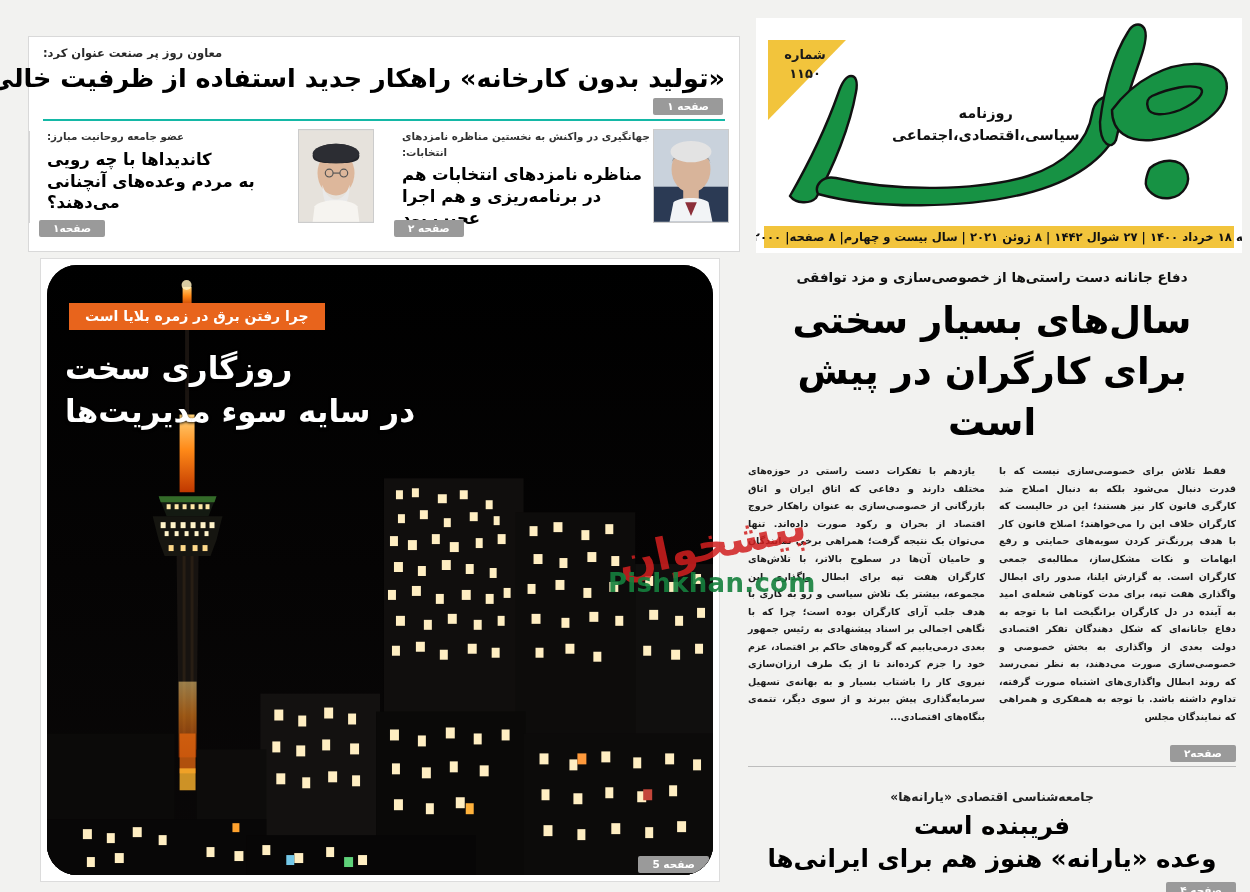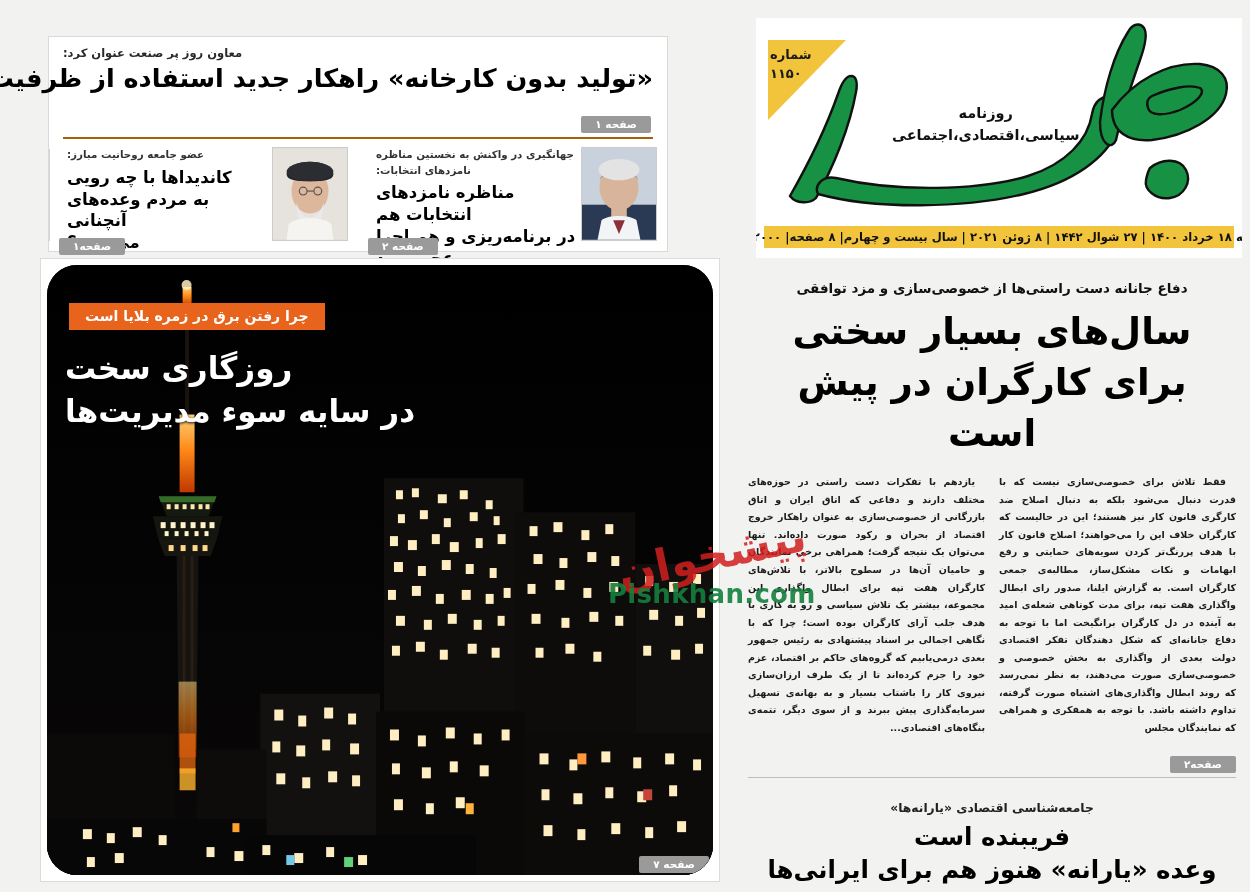--- a/index.html
+++ b/index.html
@@ -44,21 +44,21 @@
     border-top: 80px solid #f2c43c;
     border-right: 78px solid transparent;
     z-index: 4;
   }
   .issue-triangle-text {
     position: absolute;
     top: 28px;
     left: 14px;
     width: 70px;
     z-index: 5;
-    text-align: left;
+    text-align: center;
     direction: rtl;
     font-size: 13px;
     font-weight: bold;
     line-height: 1.45;
     color: #1a1a1a;
   }
 
   .logo-wrap {
     position: absolute;
     top: 0; right: 0;
@@ -100,22 +100,22 @@
     font-weight: bold;
     color: #111;
     white-space: nowrap;
     letter-spacing: -0.1px;
   }
 
   
   .top-left-panel {
     position: absolute;
     top: 36px;
-    left: 48px;
-    width: 620px;
+    left: 28px;
+    width: 712px;
     height: 216px;
     background: #fff;
     border: 1px solid #d9d9d9;
   }
 
   .kicker {
     font-size: 11.5px;
     font-weight: bold;
     color: #2a2a2a;
     text-align: left;
@@ -144,22 +144,22 @@
     background: #9a9a9a;
     color: #fff;
     font-size: 10.5px;
     font-weight: bold;
     padding: 2px 14px 3px 14px;
     border-radius: 2px;
     direction: rtl;
     letter-spacing: -0.2px;
   }
   .badge-row {
-    margin-top: 18px;
-    border-bottom: 2px solid #a16207;
+    margin-top: 0;
+    border-bottom: 2px solid #14b8a6;
     padding-bottom: 4px;
     padding-right: 2px;
     text-align: right;
   }
   .badge-row-left { text-align: right; }
 
   .two-stories {
     display: flex;
     flex-direction: row;
     height: 112px;
@@ -278,21 +278,21 @@
   .photo-badge {
     position: absolute;
     bottom: 2px;
     right: 4px;
     z-index: 6;
   }
 
   
   .right-col {
     position: absolute;
-    top: 264px;
+    top: 253px;
     right: 8px;
     width: 500px;
     height: 450px;
     background: #f2f2f0;
     padding: 12px 6px;
   }
 
   .main-kicker {
     font-size: 13.5px;
     font-weight: bold;
@@ -718,21 +718,21 @@
       </svg>
 
       <div class="photo-orange-label">چرا رفتن برق در زمره بلایا است</div>
 
       <div class="photo-headline">
         <span>روزگاری سخت</span>
         <span class="l2">در سایه سوء مدیریت‌ها</span>
       </div>
 
       <div class="photo-badge">
-        <span class="page-badge">صفحه ۷</span>
+        <span class="page-badge">صفحه 5</span>
       </div>
     </div>
   </div>
 
   <div class="right-col">
 
     <div>
       <div class="main-kicker">دفاع جانانه دست راستی‌ها از خصوصی‌سازی و مزد توافقی</div>
       <div class="main-headline">
         <span class="ln">سال‌های بسیار سختی</span>

